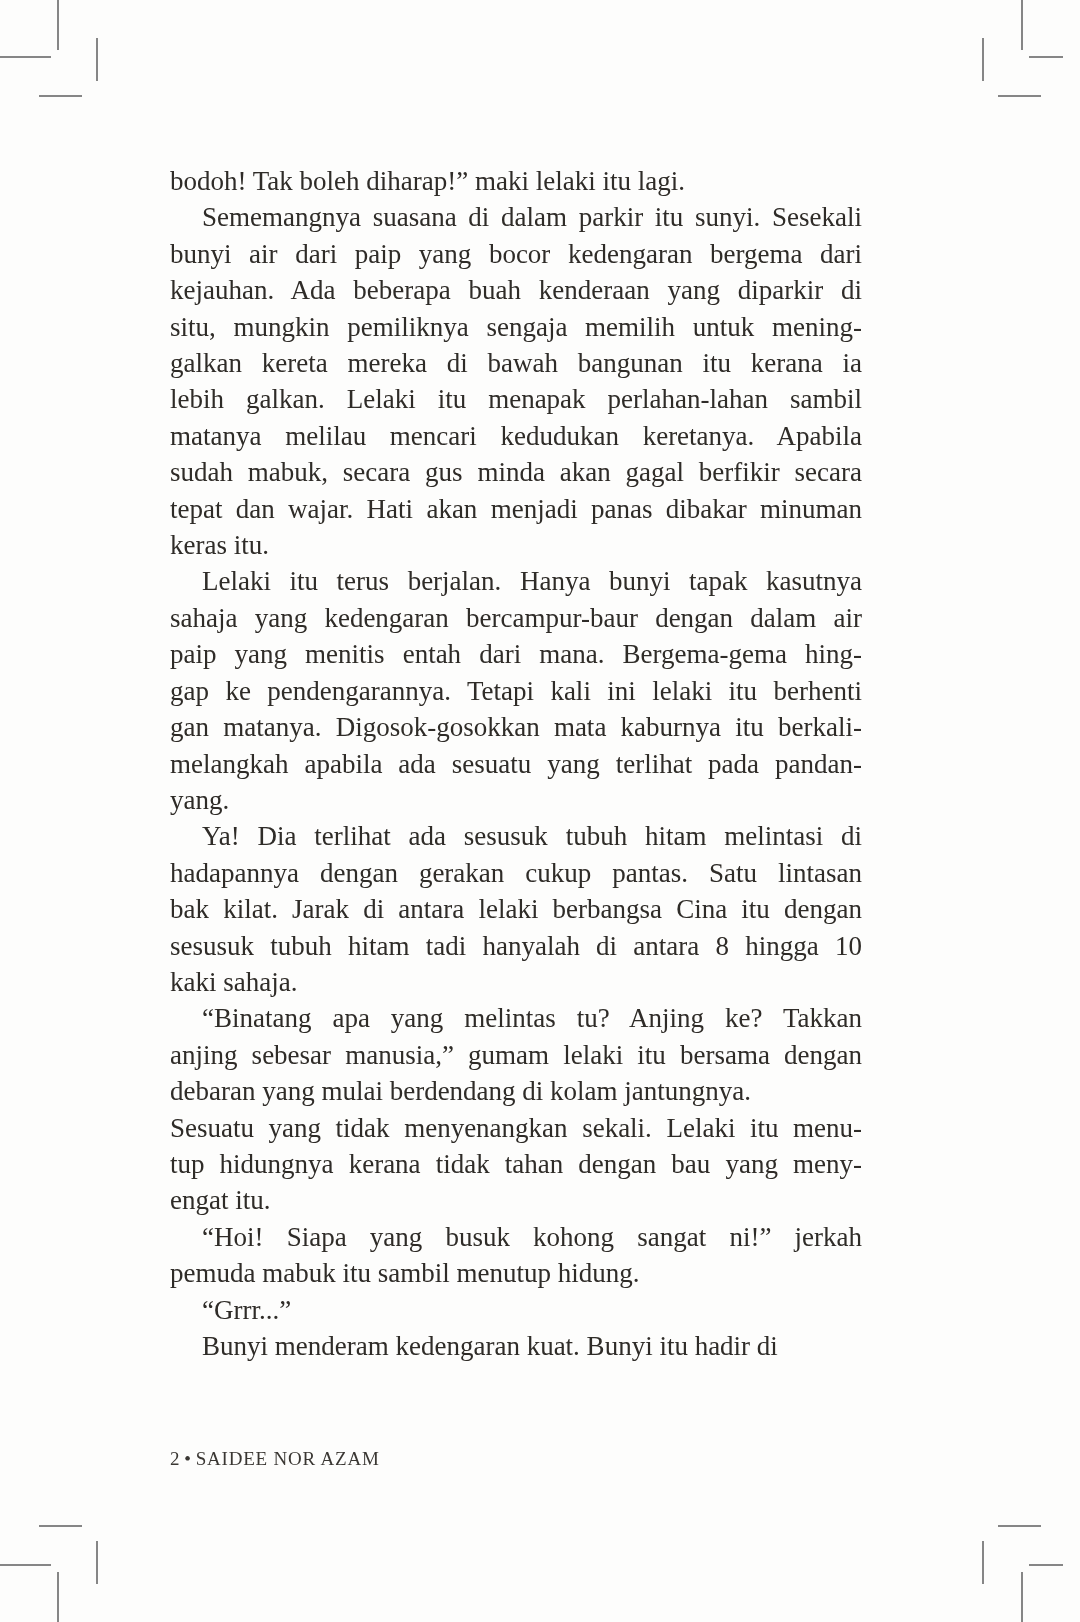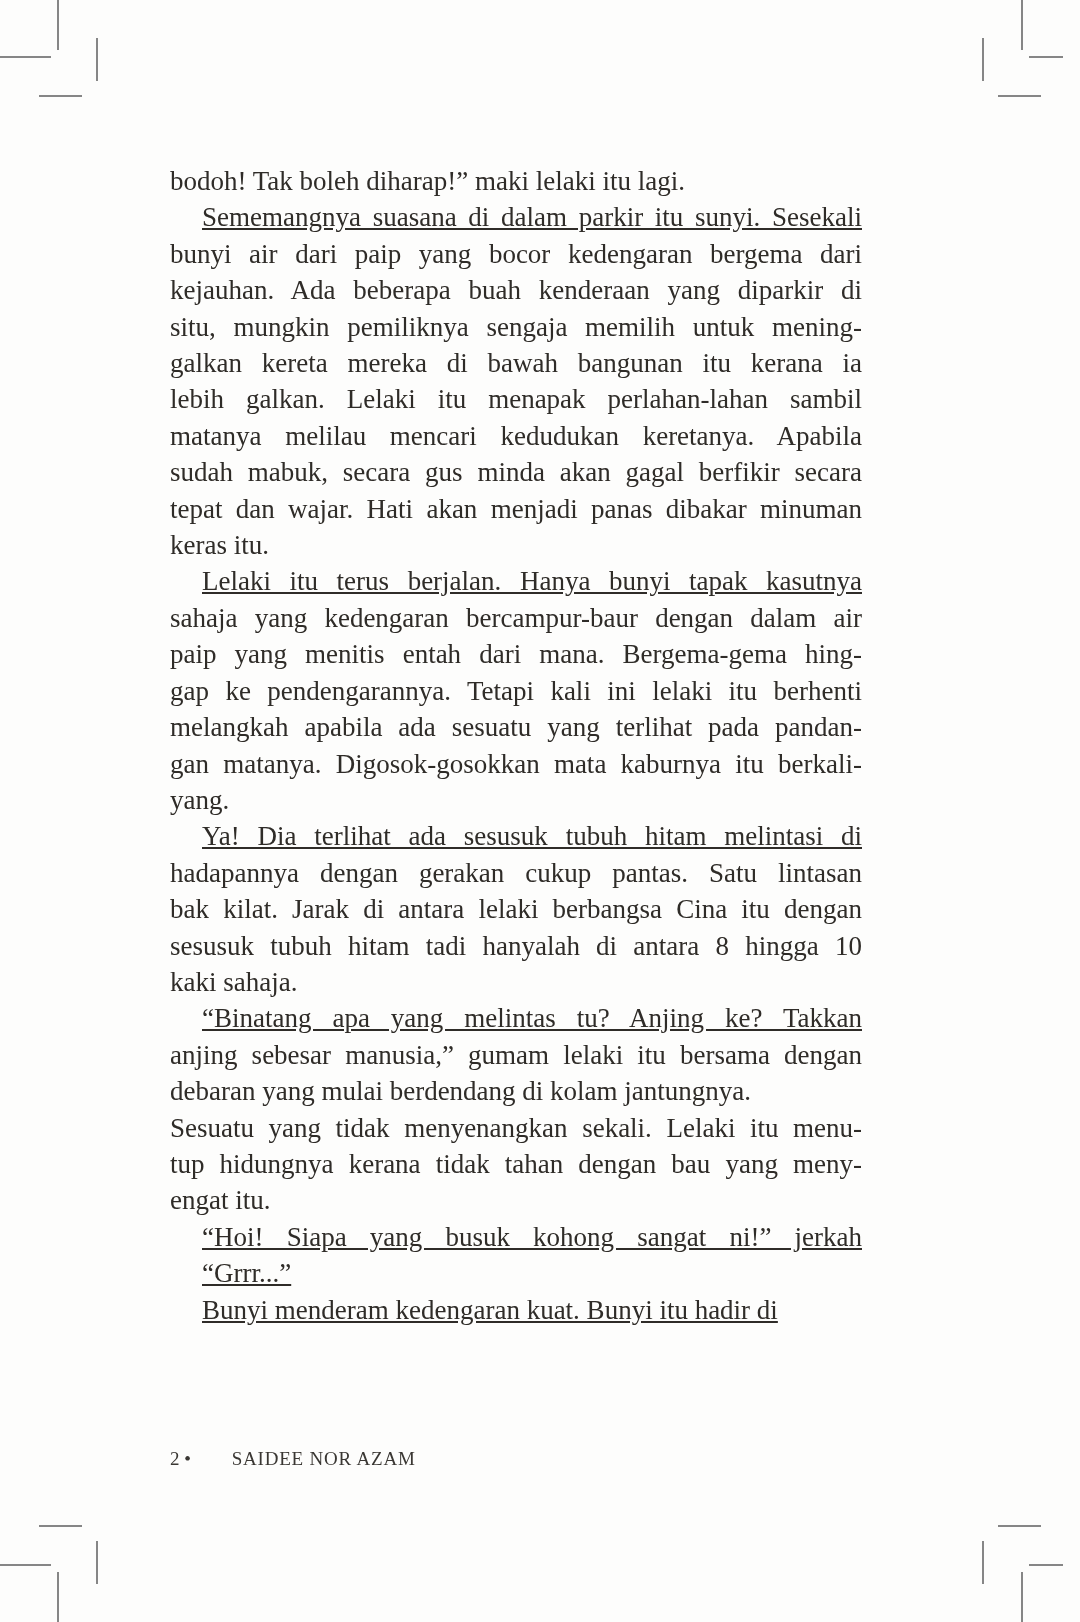--- a/index.html
+++ b/index.html
@@ -33,35 +33,33 @@
   .line {
     white-space: normal;
     text-align: left;
   }
   .line.just {
     text-align: justify;
     text-align-last: justify;
   }
   .line.indent {
     text-indent: 32px;
-    text-decoration: underline;
   }
   
   .footer {
     position: absolute;
     left: 170px;
     top: 1447px;
     font-size: 19px;
     line-height: 24px;
     color: #3a3733;
     white-space: nowrap;
   }
   .footer .title {
     letter-spacing: 0.8px;
-    margin-left: 36px;
   }
 </style>
 </head>
 <body>
 
 <div class="page">
 
   <div>
 
     <span class="cm" style="left:57px;  top:0;      width:2px;  height:50px;"></span>
@@ -94,35 +92,36 @@
       <div class="line just">galkan kereta mereka di bawah bangunan itu kerana ia</div>
       <div class="line just">lebih galkan. Lelaki itu menapak perlahan-lahan sambil</div>
       <div class="line just">matanya melilau mencari kedudukan keretanya. Apabila</div>
       <div class="line just">sudah mabuk, secara gus minda akan gagal berfikir secara</div>
       <div class="line just">tepat dan wajar. Hati akan menjadi panas dibakar minuman</div>
       <div class="line">keras itu.</div>
       <div class="line just indent">Lelaki itu terus berjalan. Hanya bunyi tapak kasutnya</div>
       <div class="line just">sahaja yang kedengaran bercampur-baur dengan dalam air</div>
       <div class="line just">paip yang menitis entah dari mana. Bergema-gema hing-</div>
       <div class="line just">gap ke pendengarannya. Tetapi kali ini lelaki itu berhenti</div>
+      <div class="line just">gan matanya. Digosok-gosokkan mata kaburnya itu berkali-</div>
       <div class="line just">melangkah apabila ada sesuatu yang terlihat pada pandan-</div>
-      <div class="line just">gan matanya. Digosok-gosokkan mata kaburnya itu berkali-</div>
       <div class="line">yang.</div>
       <div class="line just indent">Ya! Dia terlihat ada sesusuk tubuh hitam melintasi di</div>
       <div class="line just">hadapannya dengan gerakan cukup pantas. Satu lintasan</div>
       <div class="line just">bak kilat. Jarak di antara lelaki berbangsa Cina itu dengan</div>
       <div class="line just">sesusuk tubuh hitam tadi hanyalah di antara 8 hingga 10</div>
       <div class="line">kaki sahaja.</div>
       <div class="line just indent">“Binatang apa yang melintas tu? Anjing ke? Takkan</div>
       <div class="line just">anjing sebesar manusia,” gumam lelaki itu bersama dengan</div>
       <div class="line">debaran yang mulai berdendang di kolam jantungnya.</div>
       <div class="line just">Sesuatu yang tidak menyenangkan sekali. Lelaki itu menu-</div>
       <div class="line just">tup hidungnya kerana tidak tahan dengan bau yang meny-</div>
       <div class="line">engat itu.</div>
       <div class="line just indent">“Hoi! Siapa yang busuk kohong sangat ni!” jerkah</div>
+      <div class="line">pemuda mabuk itu sambil menutup hidung.</div>
       <div class="line indent">“Grrr...”</div>
       <div class="line indent">Bunyi menderam kedengaran kuat. Bunyi itu hadir di</div>
     </main>
 
   <footer class="footer">
     <span>2</span>
     <span>•</span>
     <span class="title">SAIDEE NOR AZAM</span>
   </footer>
 

